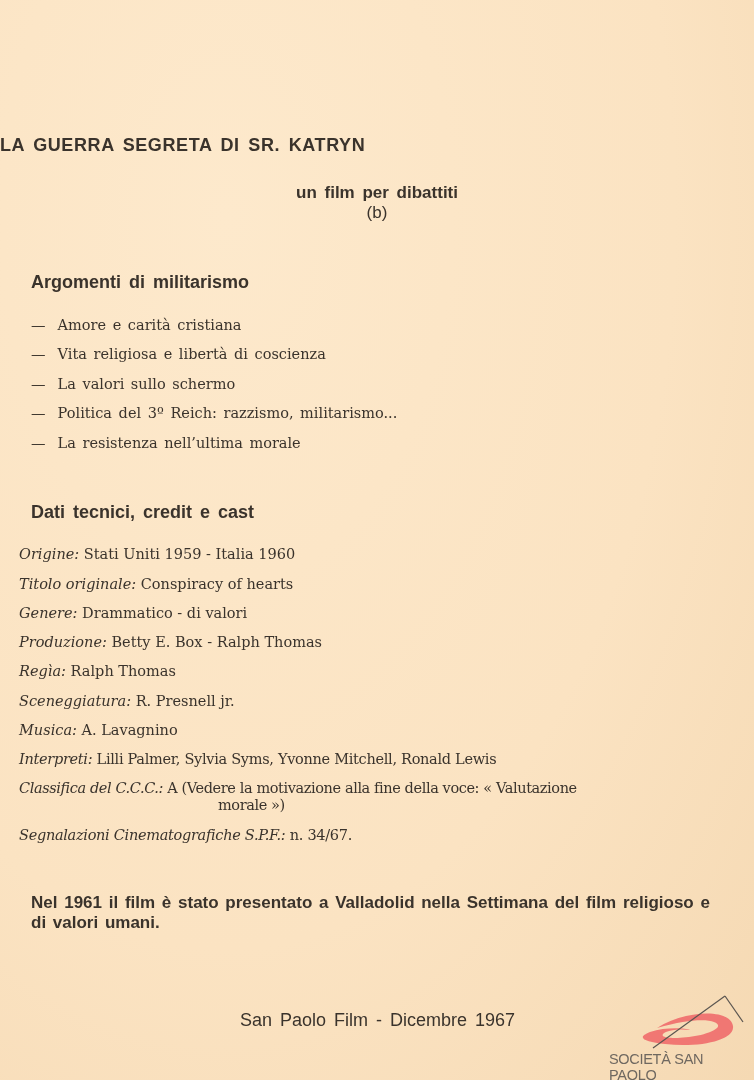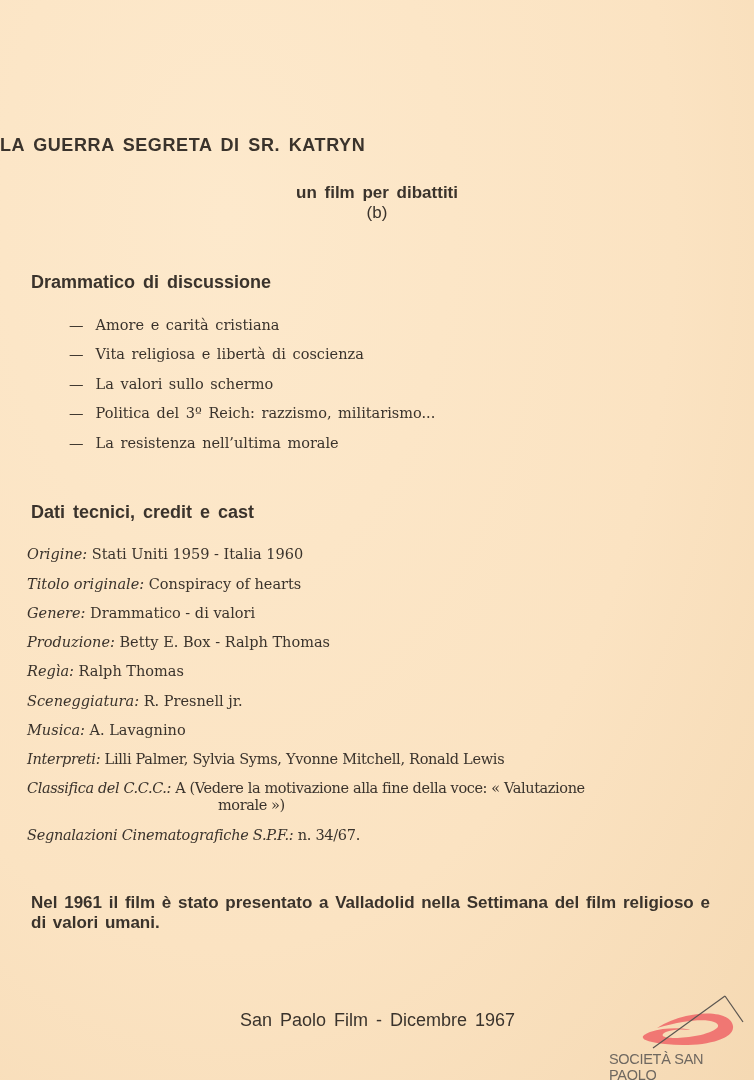--- a/index.html
+++ b/index.html
@@ -9,38 +9,38 @@
     background-image: radial-gradient(ellipse at 30% 20%, #fde9cc 0%, #fbe3c2 60%, #f5d9b3 100%);
     color: #3a332c;
   }
   .sans { font-family: "Liberation Sans", "DejaVu Sans", sans-serif; }
   .serif { font-family: "DejaVu Serif", "Liberation Serif", serif; }
   .abs { position: absolute; }
   .title { left: 0; width: 754px; top: 135px; text-align: left; font-weight: bold; font-size: 18px; letter-spacing: 0.6px; word-spacing: 3px; }
   .subtitle { left: 0; width: 754px; top: 183px; text-align: center; font-weight: bold; font-size: 17px; word-spacing: 3px; }
   .subtitle-b { left: 0; width: 754px; top: 203px; text-align: center; font-size: 17px; }
   .h2 { left: 31px; font-weight: bold; font-size: 18px; word-spacing: 3px; }
-  .topic { left: 31px; font-size: 14.5px; word-spacing: 2px; white-space: nowrap; margin-left: 38px; }
+  .topic { left: 31px; font-size: 14.5px; word-spacing: 2px; white-space: nowrap; }
   .dash { display: inline-block; width: 20px; }
-  .credit { left: 27px; font-size: 14.5px; white-space: nowrap; }
+  .credit { left: 19px; font-size: 14.5px; white-space: nowrap; }
   .credit .lbl { font-style: italic; }
   .note { left: 31px; width: 700px; top: 893px; font-weight: bold; font-size: 17px; line-height: 20px; word-spacing: 2px; }
   .footer { left: 240px; top: 1010px; font-size: 18px; word-spacing: 3px; }
   .logo { left: 605px; top: 988px; width: 145px; height: 85px; }
   .logo-text { left: 609px; top: 1051px; font-size: 14.5px; color: #6f6860; letter-spacing: -0.3px; }
 </style>
 </head>
 <body>
 
 <div>
   <div class="abs sans title">LA GUERRA SEGRETA DI SR. KATRYN</div>
   <div class="abs sans subtitle">un film per dibattiti</div>
   <div class="abs sans subtitle-b">(b)</div>
 
-  <div class="abs sans h2" style="top:272px">Drammatico di discussione</div>
+  <div class="abs sans h2" style="top:272px">Argomenti di militarismo</div>
   <div>
     <div class="abs serif topic" style="top:317px"><span class="dash">—</span> <span>Amore e carità cristiana</span></div>
     <div class="abs serif topic" style="top:346px"><span class="dash">—</span> <span>Vita religiosa e libertà di coscienza</span></div>
     <div class="abs serif topic" style="top:376px"><span class="dash">—</span> <span>La valori sullo schermo</span></div>
     <div class="abs serif topic" style="top:405px"><span class="dash">—</span> <span>Politica del 3º Reich: razzismo, militarismo...</span></div>
     <div class="abs serif topic" style="top:435px"><span class="dash">—</span> <span>La resistenza nell’ultima morale</span></div>
   </div>
 
   <div class="abs sans h2" style="top:502px">Dati tecnici, credit e cast</div>
   <div>

